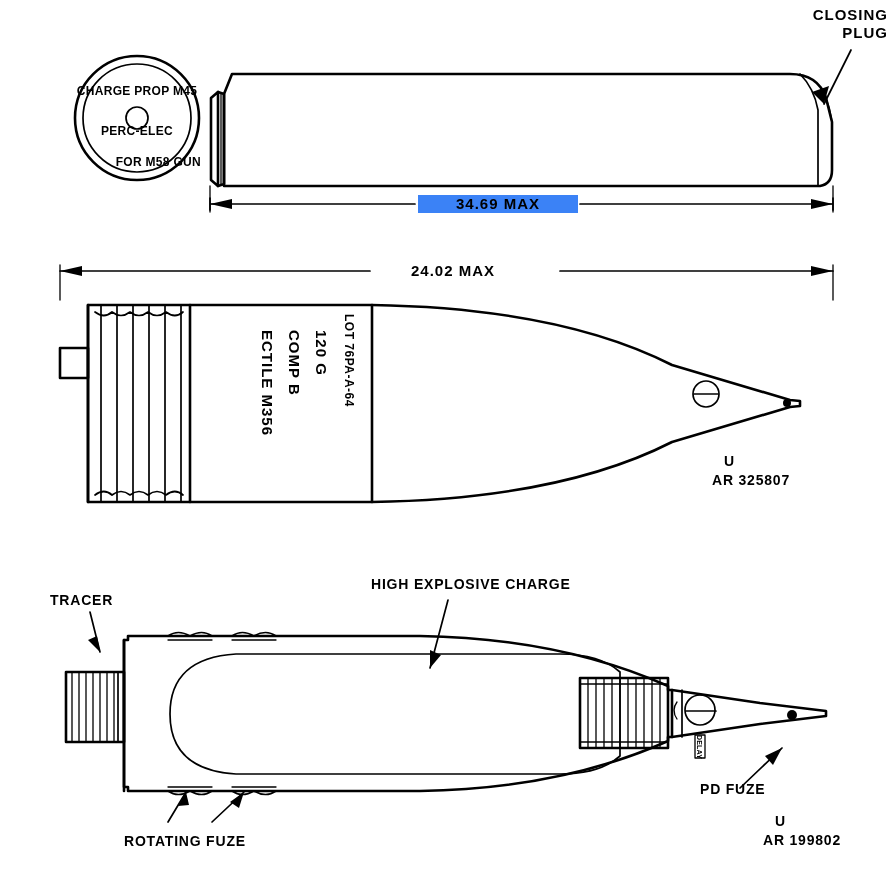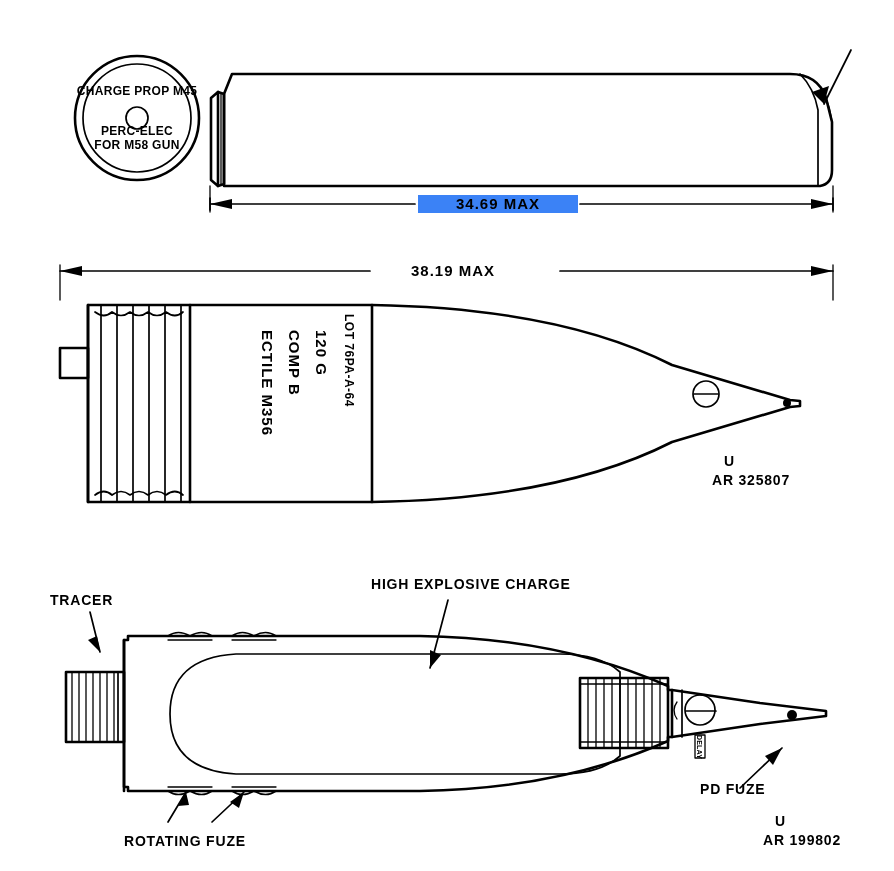--- a/index.html
+++ b/index.html
@@ -235,27 +235,29 @@
       <path d="M 244 792 L 230 802 L 239 808 Z" class="fillblk"></path>
 
       <path d="M 740 788 L 782 748" class="ln-thin"></path>
       <path d="M 782 748 L 765 756 L 773 765 Z" class="fillblk"></path>
     </g>
 
   </svg>
 
   <div class="txt lbl-xs ctr" style="left:73px; top:84px; width:128px;">CHARGE PROP M45</div>
   <div class="txt lbl-xs ctr" style="left:73px; top:124px; width:128px;">PERC-ELEC</div>
-  <div class="txt lbl-xs ctr" style="left:73px; top:138px; width:128px;">FOR M58 GUN</div>
-
-
+  <div class="txt lbl-xs ctr" style="left:73px; top:155px; width:128px;text-align:right;">FOR M58 GUN</div>
+
+
+  <div class="txt lbl-lg" style="left:782px; top:6px; text-align:right; width:106px;">CLOSING
+PLUG</div>
 
   <div class="txt lbl-lg ctr" style="left:418px; top:195px; width:160px; background:#3b82f6;">34.69 MAX</div>
 
-  <div class="txt lbl-lg ctr" style="left:373px; top:262px; width:160px; background:#ffffff;">38.19 MAX</div>
+  <div class="txt lbl-lg ctr" style="left:373px; top:262px; width:160px; background:#ffffff;">24.02 MAX</div>
 
   <div class="txt lbl-sm rot90" style="left:356px; top:314px;">LOT 76PA-A-64</div>
   <div class="txt lbl-lg rot90" style="left:330px; top:330px;">120 G</div>
   <div class="txt lbl-lg rot90" style="left:303px; top:330px;">COMP B</div>
   <div class="txt lbl-lg rot90" style="left:276px; top:330px;">ECTILE M356</div>
 
   <div class="txt lbl-md" style="left:724px; top:453px;">U</div>
   <div class="txt lbl-md" style="left:712px; top:472px;">AR 325807</div>
 
   <div class="txt lbl-md" style="left:50px; top:592px;">TRACER</div>

